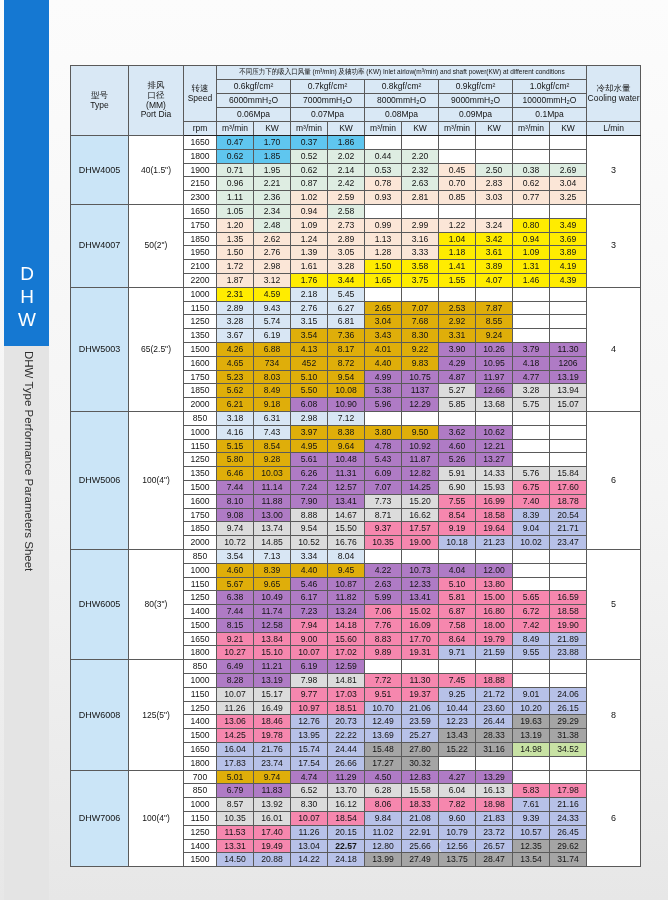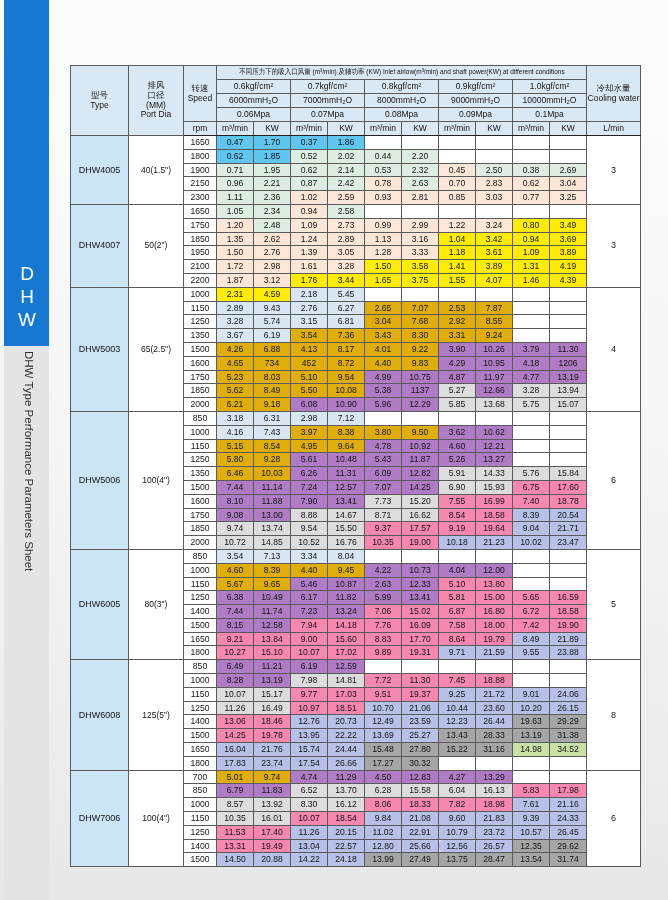--- a/index.html
+++ b/index.html
@@ -794,21 +794,21 @@
             <td style="background: rgb(183, 193, 232);">10.79</td>
             <td style="background: rgb(183, 193, 232);">23.72</td>
             <td style="background: rgb(183, 193, 232);">10.57</td>
             <td style="background: rgb(183, 193, 232);">26.45</td>
           </tr>
           <tr>
             <td class="rpm">1400</td>
             <td style="background: rgb(246, 135, 174);">13.31</td>
             <td style="background: rgb(246, 135, 174);">19.49</td>
             <td style="background: rgb(183, 193, 232); margin-left: 35px;">13.04</td>
-            <td style="background: rgb(183, 193, 232);">22.57</td>
+            <td style="background: rgb(183, 193, 232); font-weight: bold;">22.57</td>
             <td style="background: rgb(183, 193, 232);">12.80</td>
             <td style="background: rgb(183, 193, 232);">25.66</td>
             <td style="background: rgb(183, 193, 232); border-radius: 6px;">12.56</td>
             <td style="background: rgb(183, 193, 232);">26.57</td>
             <td style="background: rgb(165, 165, 165);">12.35</td>
             <td style="background: rgb(165, 165, 165);">29.62</td>
           </tr>
           <tr>
             <td class="rpm">1500</td>
             <td style="background: rgb(183, 193, 232);">14.50</td>

